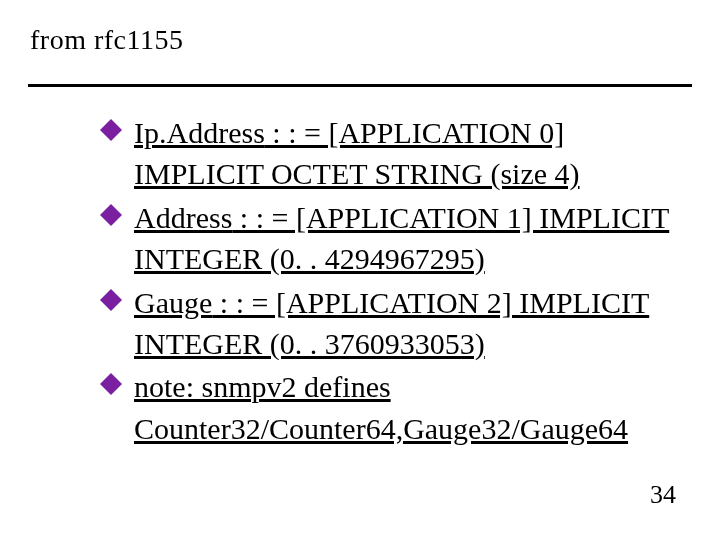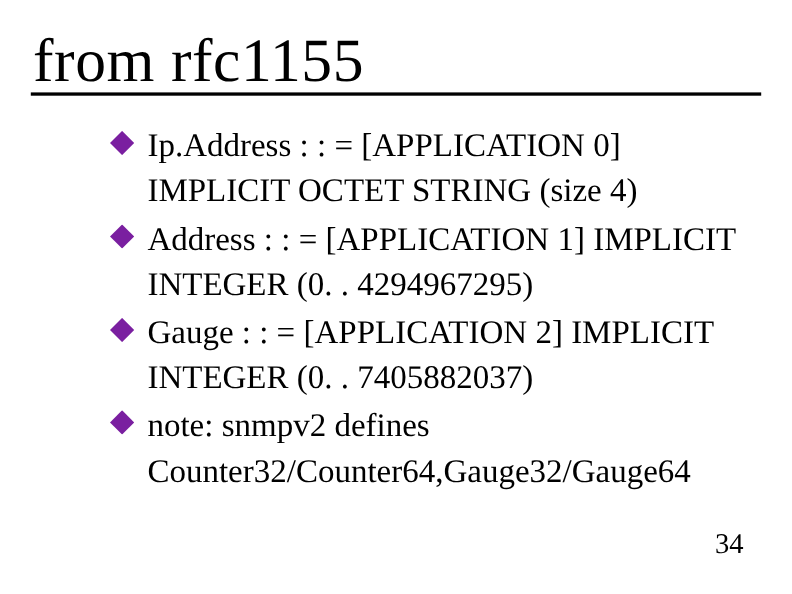--- a/index.html
+++ b/index.html
@@ -15,21 +15,21 @@
   .slide {
     position: relative;
     width: 720px;
     height: 540px;
     box-sizing: border-box;
   }
   .title {
     position: absolute;
     left: 30px;
     top: 24px;
-    font-size: 56px;
+    font-size: 28px;
     font-weight: 400;
     letter-spacing: 0.5px;
   }
   .rule {
     position: absolute;
     left: 28px;
     top: 84px;
     width: 664px;
     height: 0;
     border-top: 3px solid #000000;
@@ -39,20 +39,21 @@
     left: 100px;
     top: 112px;
     width: 600px;
     font-size: 30px;
     line-height: 1.38;
   }
   .item {
     position: relative;
     margin: 0 0 2px 0;
     padding-left: 34px;
+    text-decoration: underline;
   }
   .bullet {
     position: absolute;
     left: 0;
     top: 7px;
     width: 22px;
     height: 22px;
   }
   .bullet svg {
     display: block;
@@ -98,21 +99,21 @@
       </span>
       <span>Address</span><span> : : = [APPLICATION 1] IMPLICIT INTEGER (0. . 4294967295)</span>
     </div>
 
     <div class="item">
       <span class="bullet">
         <svg viewBox="0 0 20 20" width="22" height="22">
             <polygon points="10,0 20,10 10,20 0,10" fill="#7a1fa0"></polygon>
           </svg>
       </span>
-      <span>Gauge</span><span> : : = [APPLICATION 2] IMPLICIT INTEGER (0. . 7405882037)</span>
+      <span>Gauge</span><span> : : = [APPLICATION 2] IMPLICIT INTEGER (0. . 3760933053)</span>
     </div>
 
     <div class="item">
       <span class="bullet">
         <svg viewBox="0 0 20 20" width="22" height="22">
             <polygon points="10,0 20,10 10,20 0,10" fill="#7a1fa0"></polygon>
           </svg>
       </span>
       <span>note:</span><span> snmpv2 defines Counter32/Counter64,Gauge32/Gauge64</span>
     </div>

